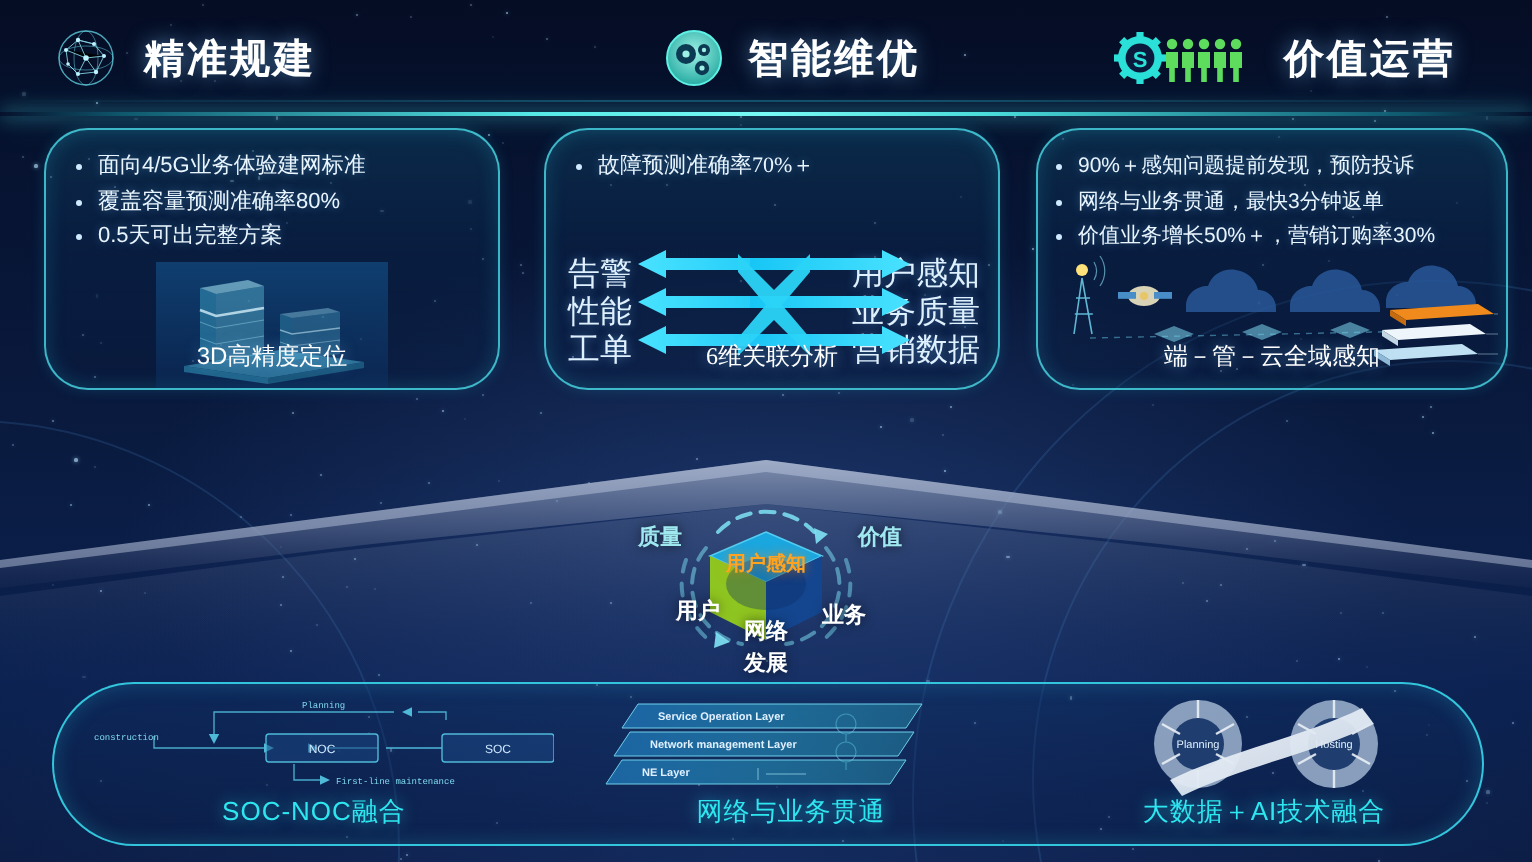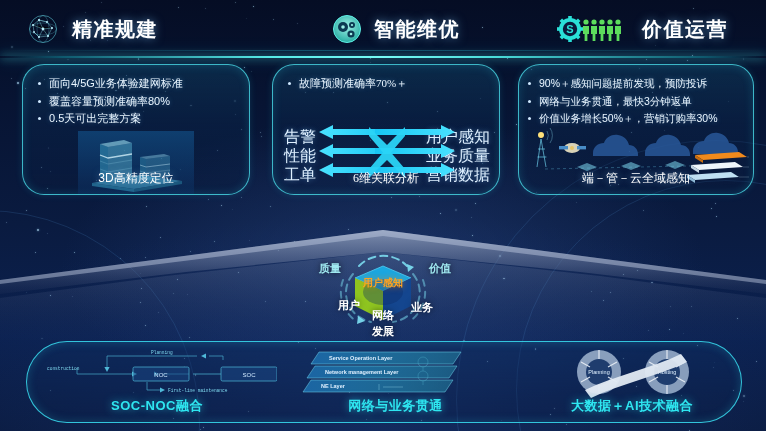--- a/index.html
+++ b/index.html
@@ -145,21 +145,21 @@
     border-radius:44px;
     background:linear-gradient(180deg, rgba(13,45,95,.45), rgba(10,28,68,.30));
     box-shadow:0 0 10px rgba(40,190,215,.25) inset;
   }
   .bsec { position:absolute; top:0; height:100%; }
   .bsec.b1 { left:10px;  width:240px; }
   .bsec.b2 { left:256px; width:225px; }
   .bsec.b3 { left:500px; width:210px; }
   .b-caption {
     position:absolute; bottom:7px; left:0; width:100%;
-    text-align:center; color:#2ee6f0; font-size:13px; font-weight:bold;
+    text-align:center; color:#2ee6f0; font-size:13px; font-weight:normal;
     letter-spacing:.5px; text-shadow:0 0 8px rgba(40,220,240,.65);
   }
 
   .mini { position:absolute; left:0; top:4px; width:100%; height:52px; }
   .mono-tiny {
     font-family:"Liberation Mono","DejaVu Sans Mono",monospace;
     font-size:4.5px; fill:#7fd8ee;
   }
   .box-lbl {
     font-family:"Liberation Sans",sans-serif; font-size:6px; fill:#cfe9ff;

